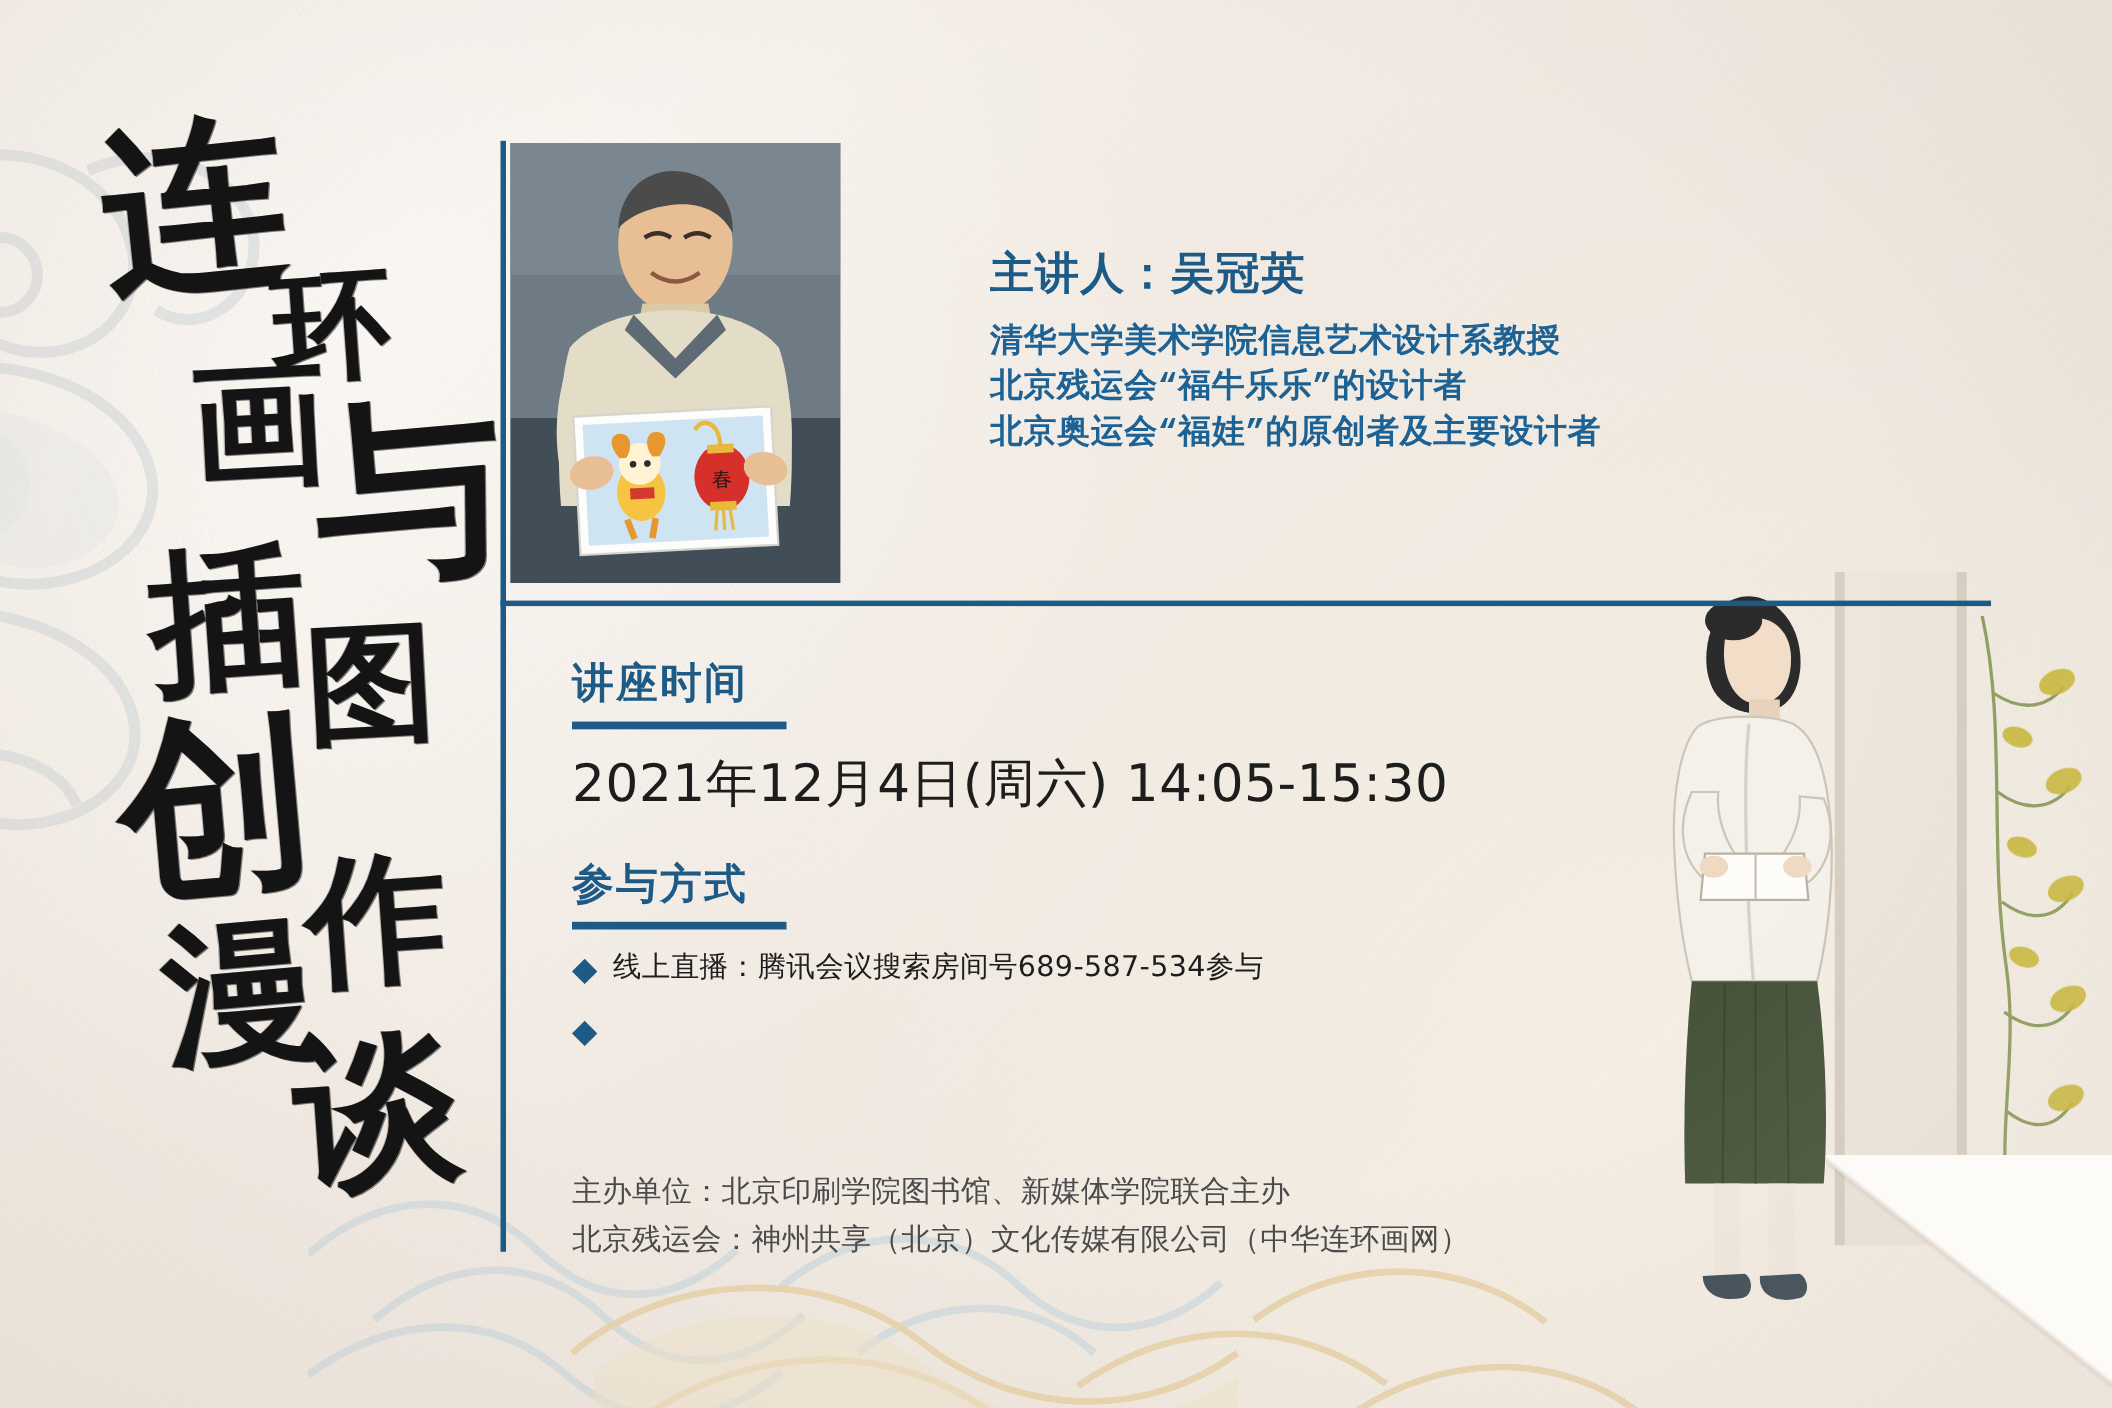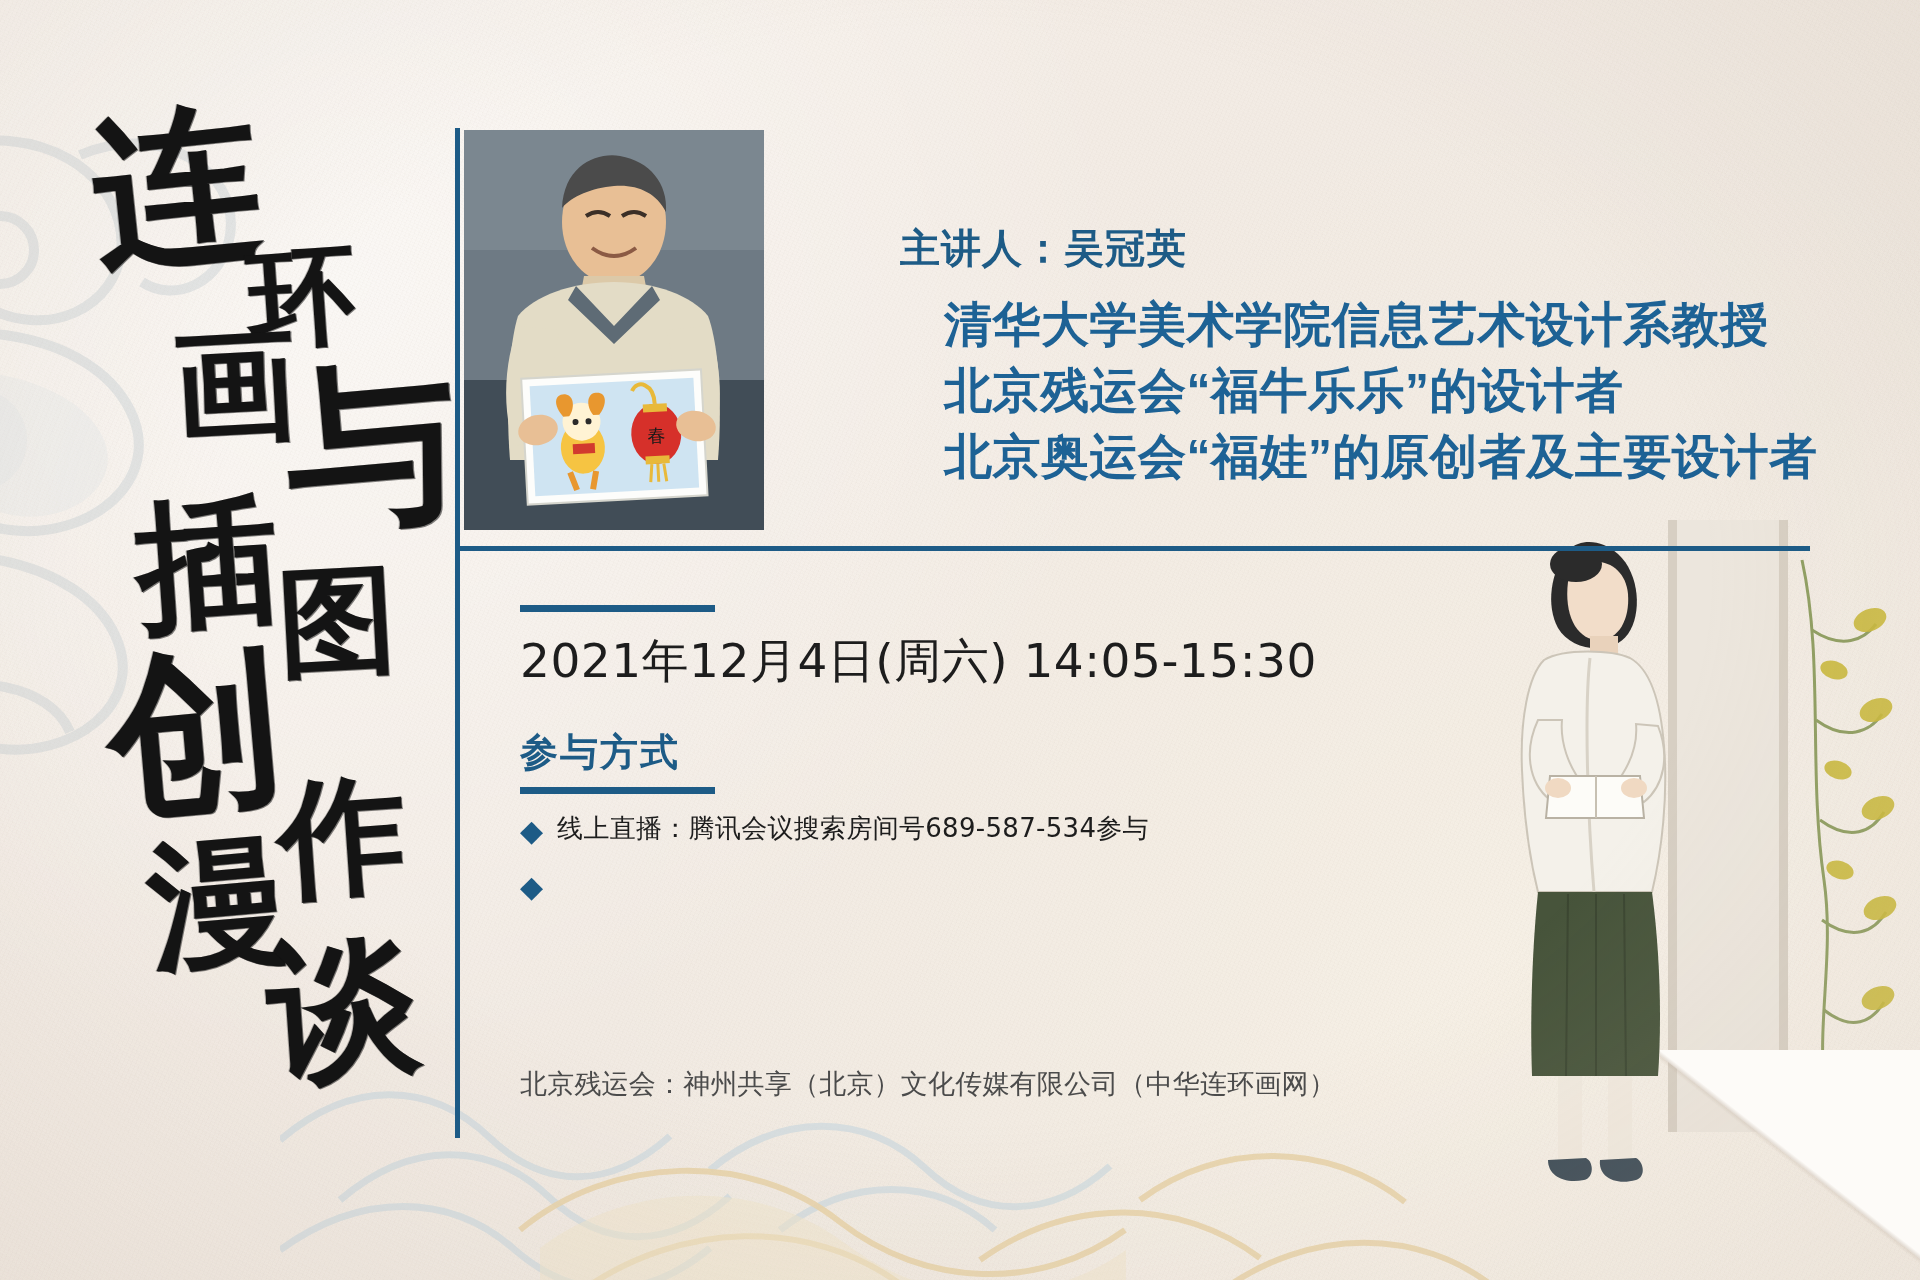--- a/index.html
+++ b/index.html
@@ -80,23 +80,22 @@
   }
   .photo svg{width:100%;height:100%;display:block;}
 
   
   .speaker{position:absolute;left:900px;top:221px;width:950px;}
   .speaker .name{
     color:#1d5b86;font-size:40px;font-weight:700;letter-spacing:1px;margin-bottom:16px;
     font-family:"DejaVu Sans","Liberation Sans",sans-serif;
   }
   .speaker .line{
-    color:#1d6295;font-size:48px;font-weight:700;line-height:1.38;letter-spacing:.5px;
-    font-family:Liberation Sans, sans-serif;
-    margin-left:44px;
+    color:#1d6295;font-size:30px;font-weight:700;line-height:1.38;letter-spacing:.5px;
+    font-family:Liberation Mono, monospace;
   }
 
   
   .h-rule{position:absolute;left:455px;top:546px;width:1355px;height:5px;background:#1d5b86;}
 
   
   .info{position:absolute;left:520px;top:596px;width:1180px;}
   .sec-head{
     color:#1d5b86;font-size:38px;font-weight:700;letter-spacing:2px;
     font-family:"DejaVu Sans","Liberation Sans",sans-serif;
@@ -299,34 +298,36 @@
   <div class="speaker">
     <div class="name">主讲人：吴冠英</div>
     <div class="line">清华大学美术学院信息艺术设计系教授</div>
     <div class="line">北京残运会“福牛乐乐”的设计者</div>
     <div class="line">北京奥运会“福娃”的原创者及主要设计者</div>
   </div>
 
   <div class="h-rule"></div>
 
   <div class="info">
+    <div class="sec-head">讲座时间</div>
     <div class="sec-underline"></div>
     <div class="datetime">2021年12月4日(周六) 14:05-15:30</div>
 
     <div class="gap"></div>
 
     <div class="sec-head">参与方式</div>
     <div class="sec-underline"></div>
 
     <div class="bullet-row">
       <span class="diamond">◆</span>
       <span class="bullet-text">线上直播：腾讯会议搜索房间号689-587-534参与</span>
     </div>
     <div class="bullet-row">
       <span class="diamond">◆</span>
     </div>
   </div>
 
   <div class="footer">
+    <div class="fline">主办单位：北京印刷学院图书馆、新媒体学院联合主办</div>
     <div class="fline">北京残运会：神州共享（北京）文化传媒有限公司（中华连环画网）</div>
   </div>
 
 </div>
 
 </body></html>

